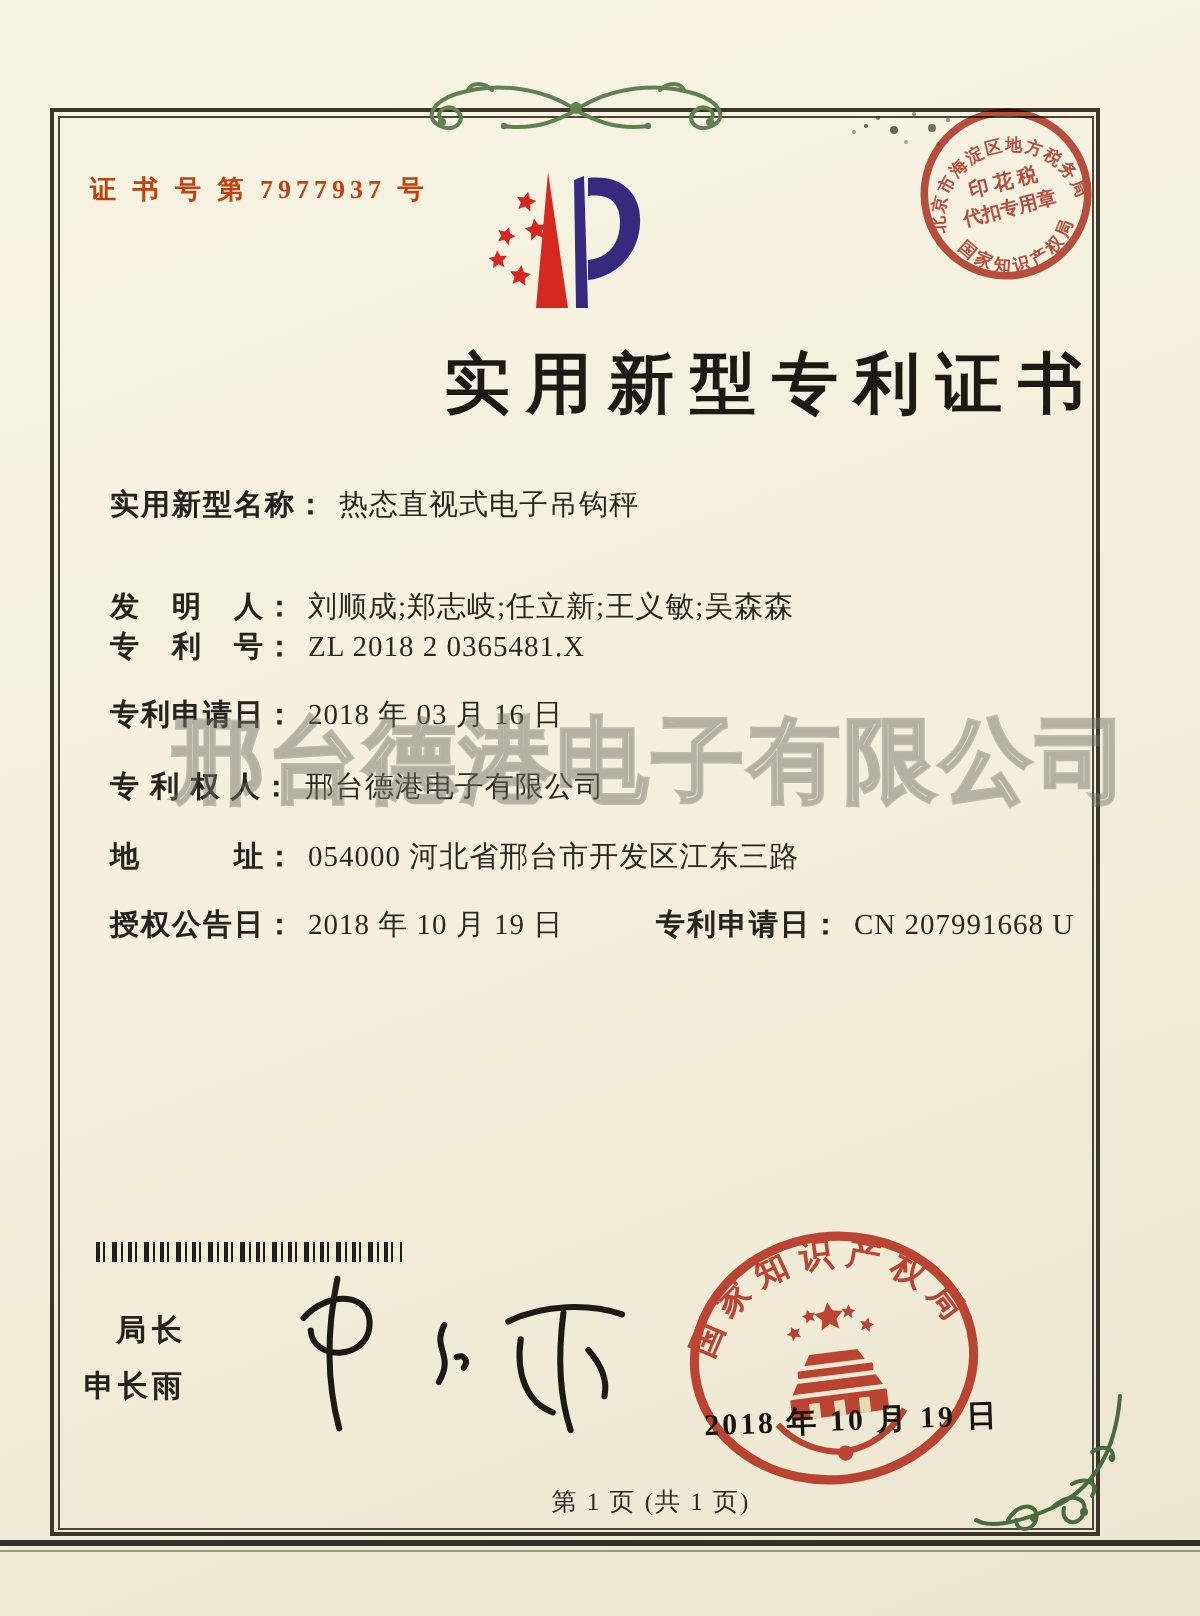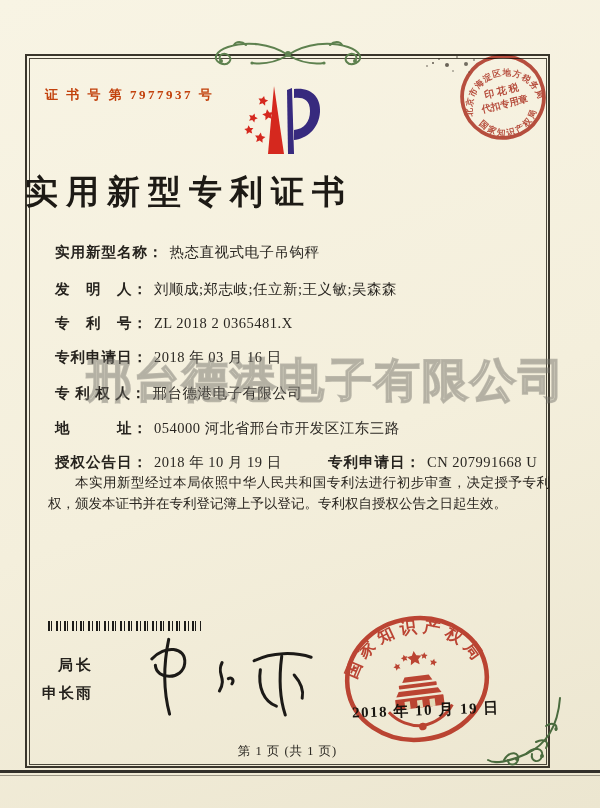--- a/index.html
+++ b/index.html
@@ -19,21 +19,21 @@
     position:absolute;inset:1.5px;border:1px solid #4a463a;
   }
   .ornament-top{left:188px;top:37px;z-index:2;}
   .corner-flourish{left:486px;top:696px;z-index:2;}
   .cert-no{
     left:45px;top:86px;font-size:13px;letter-spacing:2.5px;
     font-weight:700;z-index:2;color:#c2410c;
   }
   .logo{left:243px;top:82px;z-index:2;}
   .title{
-    left:25px;top:170px;width:525px;text-align:left;
+    left:25px;top:170px;width:525px;text-align:right;
     font-size:33px;font-weight:bold;letter-spacing:8px;z-index:2;color:#1d1a15;
   }
   .field{left:55px;z-index:2;font-size:14.5px;white-space:nowrap;}
   .flabel{font-weight:bold;letter-spacing:1px;color:#26231e;}
   .fvalue{font-weight:500;margin-left:6px;color:#2a2722;letter-spacing:0.5px;}
   .paras{
     left:48px;top:472px;width:502px;z-index:2;font-size:13.5px;
     line-height:21px;text-align:justify;color:#2a2620;font-weight:500;
   }
   .paras p{margin:0;text-indent:2em;}
@@ -54,21 +54,21 @@
   .chief-name{left:42px;top:684px;font-size:15px;letter-spacing:2px;z-index:2;font-weight:600;}
   .signature{left:142px;top:632px;z-index:4;}
   .tax-stamp{left:446px;top:40px;z-index:4;transform:rotate(-14deg);opacity:.88;mix-blend-mode:multiply;}
   .office-seal{left:341px;top:611px;z-index:3;transform:rotate(-7deg);opacity:.92;mix-blend-mode:multiply;}
   .seal-date{
     left:352px;top:701px;z-index:5;font-size:15px;font-weight:bold;
     letter-spacing:1.5px;color:#17140f;transform:rotate(-2deg);white-space:nowrap;
   }
   .footer{
     left:25px;top:743px;width:525px;text-align:center;font-size:12.5px;
-    z-index:2;letter-spacing:1px;color:#2b2822;
+    z-index:2;letter-spacing:1px;color:#2b2822;padding-left:38px;
   }
   .page-edge{left:0;top:770px;width:600px;height:0;border-top:3px solid #32302a;z-index:1;}
   .page-edge2{left:0;top:775px;width:600px;height:0;border-top:1px solid #9a9585;z-index:1;}
   .ink-specks{
     left:432px;top:62px;width:2px;height:2px;border-radius:50%;
     background:rgba(45,38,30,.75);z-index:5;
     box-shadow:6px -4px 0 rgba(45,38,30,.6),14px 2px 0 1px rgba(45,38,30,.7),
       24px -6px 0 rgba(45,38,30,.5),33px 1px 0 1px rgba(45,38,30,.65),
       41px -3px 0 rgba(45,38,30,.5),-6px 3px 0 rgba(45,38,30,.45),
       20px 8px 0 rgba(45,38,30,.4),36px 9px 0 rgba(45,38,30,.35);
@@ -150,21 +150,21 @@
     </text>
     <text x="60" y="57" text-anchor="middle" font-size="10.5" font-weight="bold" fill="#b43a2c">印 花 税</text>
     <text x="60" y="71" text-anchor="middle" font-size="10" font-weight="bold" fill="#b43a2c">代扣专用章</text>
   </svg>
 
   <div class="abs title">实用新型专利证书</div>
 
   <div class="abs field" style="top:243px">
     <span class="flabel">实用新型名称：</span><span class="fvalue">热态直视式电子吊钩秤</span>
   </div>
-  <div class="abs field" style="top:280px">
+  <div class="abs field" style="top:294px">
     <span class="flabel">发　明　人：</span><span class="fvalue">刘顺成;郑志岐;任立新;王义敏;吴森森</span>
   </div>
   <div class="abs field" style="top:314px">
     <span class="flabel">专　利　号：</span><span class="fvalue">ZL 2018 2 0365481.X</span>
   </div>
   <div class="abs field" style="top:348px">
     <span class="flabel">专利申请日：</span><span class="fvalue">2018 年 03 月 16 日</span>
   </div>
   <div class="abs field" style="top:384px">
     <span class="flabel">专 利 权 人：</span><span class="fvalue">邢台德港电子有限公司</span>
@@ -173,21 +173,20 @@
     <span class="flabel">地　　　址：</span><span class="fvalue">054000 河北省邢台市开发区江东三路</span>
   </div>
   <div class="abs field" style="top:453px">
     <span class="flabel">授权公告日：</span><span class="fvalue">2018 年 10 月 19 日</span>
   </div>
   <div class="abs field" style="top:453px;left:328px">
     <span class="flabel">专利申请日：</span><span class="fvalue">CN 207991668 U</span>
   </div>
 
   <div class="abs paras">
-    <p>本实用新型经过本局依照中华人民共和国专利法进行初步审查，决定授予专利权，颁发本证书并在专利登记簿上予以登记。专利权自授权公告之日起生效。</p>
   </div>
 
   <div class="abs watermark">邢台德港电子有限公司</div>
 
   <div class="abs barcode"></div>
 
   <div class="abs chief-title">局长</div>
   <div class="abs chief-name">申长雨</div>
 
   <svg class="abs signature" width="178" height="86" viewBox="0 0 200 96">

